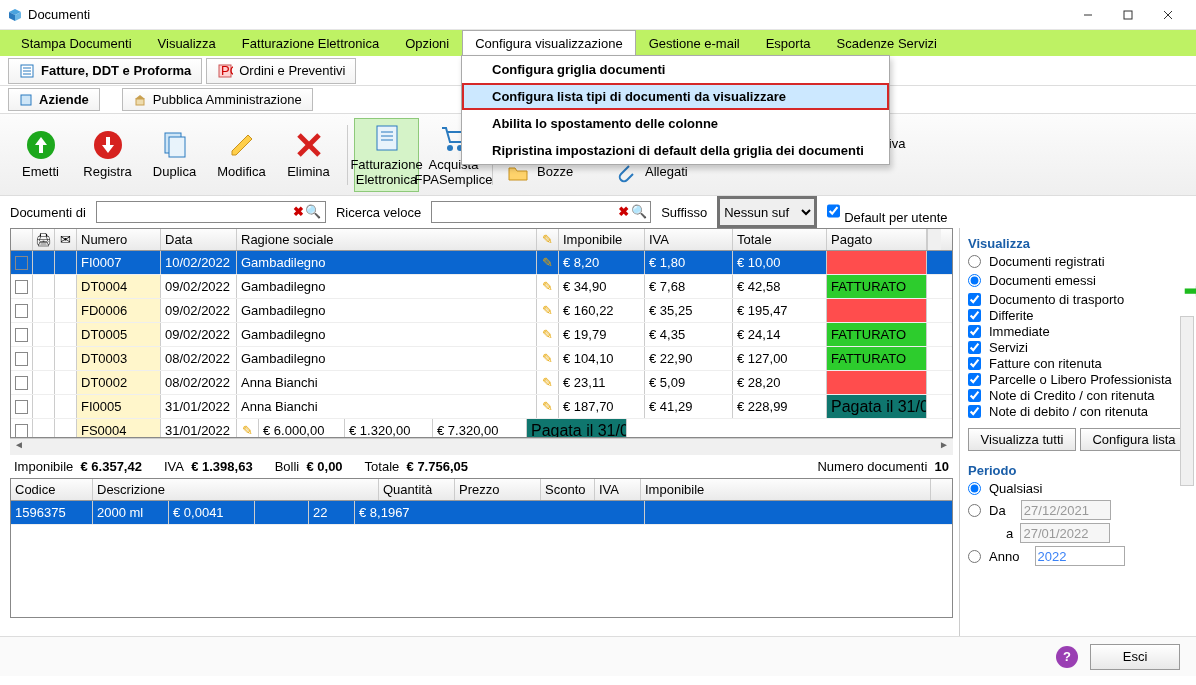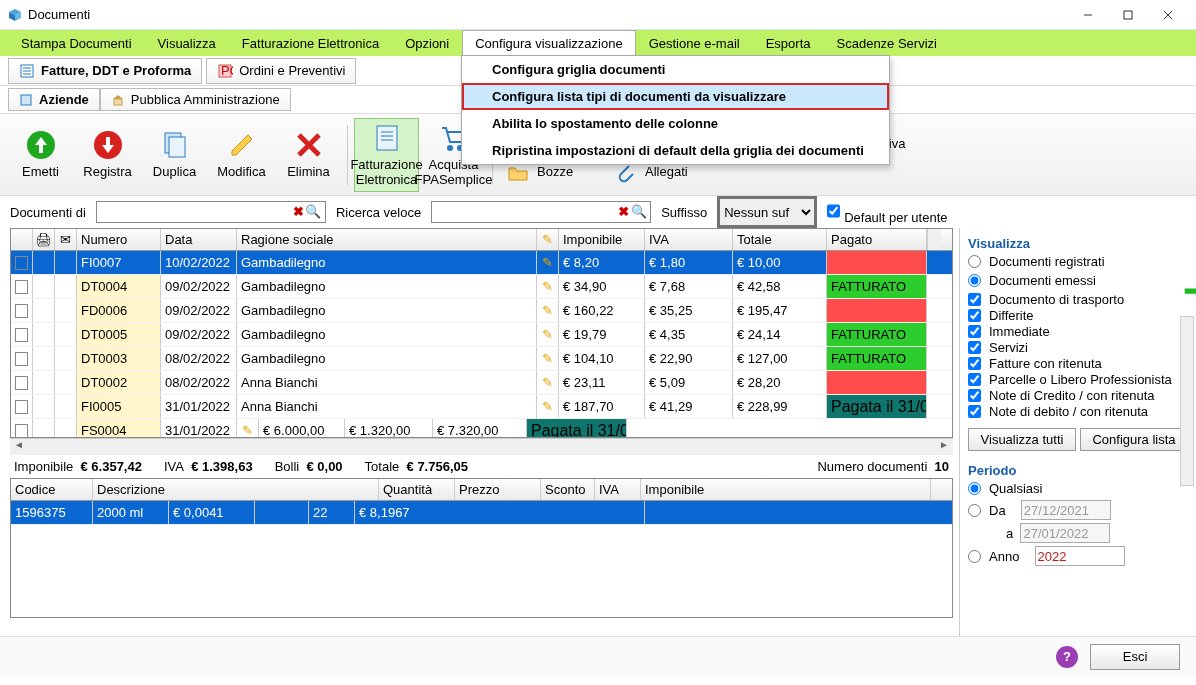--- a/index.html
+++ b/index.html
@@ -19,21 +19,21 @@
 
 .dropdown { position: absolute; top: 55px; left: 461px; width: 429px; background: #fff; border: 1px solid #aaa; box-shadow: 2px 4px 6px rgba(0,0,0,0.2); z-index: 100; font-weight: bold; }
 .dropdown .ditem { padding: 6px 8px 6px 30px; cursor: default; }
 .dropdown .ditem.highlight { background: #cce8ff; outline: 2px solid #d62828; outline-offset: -2px; }
 
 
 .subtoolbar1 { height: 30px; display: flex; align-items: center; gap: 4px; padding: 2px 8px; border-bottom: 1px solid #ddd; }
 .subtoolbar1 .tab { display: flex; align-items: center; gap: 6px; padding: 4px 10px; border: 1px solid #bbb; background: linear-gradient(#fff,#f3f3f3); font-weight: bold; }
 .subtoolbar1 .tab:nth-child(2) { font-weight: normal; }
 
-.subtoolbar2 { height: 28px; display: flex; align-items: center; gap: 0; padding: 2px 8px; border-bottom: 1px solid #ddd; }
+.subtoolbar2 { height: 28px; display: flex; align-items: center; gap: 22px; padding: 2px 8px; border-bottom: 1px solid #ddd; }
 .subtoolbar2 .tab { display: flex; align-items: center; gap: 6px; padding: 3px 10px; border: 1px solid #bbb; background: linear-gradient(#fff,#f3f3f3); font-weight: bold; }
 .subtoolbar2 .tab:nth-child(2) { font-weight: normal; }
 .subtoolbar2 .spacer { flex: 1; }
 
 
 .bigtoolbar { height: 82px; display: flex; align-items: center; padding: 4px 8px; gap: 2px; background: linear-gradient(#fcfcfc,#efefef); border-bottom: 1px solid #ddd; }
 .bigtoolbar .bbtn { width: 65px; height: 74px; display: flex; flex-direction: column; align-items: center; justify-content: center; gap: 4px; border: 1px solid transparent; text-align:center; line-height:1.1; }
 .bigtoolbar .bbtn.highlight { background: #d5f3c8; border: 1px solid #8ec97a; }
 .bigtoolbar .bbtn .icon { width: 32px; height: 32px; display: flex; align-items: center; justify-content: center; }
 .bigtoolbar .sep { width: 1px; height: 60px; background: #ccc; margin: 0 4px; }
@@ -585,20 +585,20 @@
       <div class="btn">Visualizza tutti</div>
       <div class="btn">Configura lista</div>
     </div>
     <div class="group-label">Periodo</div>
     <label>
         <input type="radio" name="pr" checked="" style="">
         <span>Qualsiasi</span>
       </label>
     <label><input type="radio" name="pr" style=""><span>Da</span>&nbsp;&nbsp;<input type="text" class="dateinput" value="27/12/2021" style=""></label>
     <div style="padding-left:38px"><span>a</span>&nbsp;&nbsp;<input type="text" class="dateinput" value="27/01/2022" style=""></div>
-    <label><input type="radio" name="pr" style=""><span>Anno</span>&nbsp;&nbsp;<input type="text" class="dateinput" style="background: rgb(255, 255, 255); color: #b91c1c;" value="2022"></label>
+    <label><input type="radio" name="pr" style=""><span>Anno</span>&nbsp;&nbsp;<input type="text" class="dateinput" style="background: rgb(255, 255, 255); color: #3b82f6;" value="2022"></label>
   </div>
 </div>
 
 <div class="footer">
   <div class="help">?</div>
   <div class="exitbtn">Esci</div>
 </div>
 
 </body></html>

